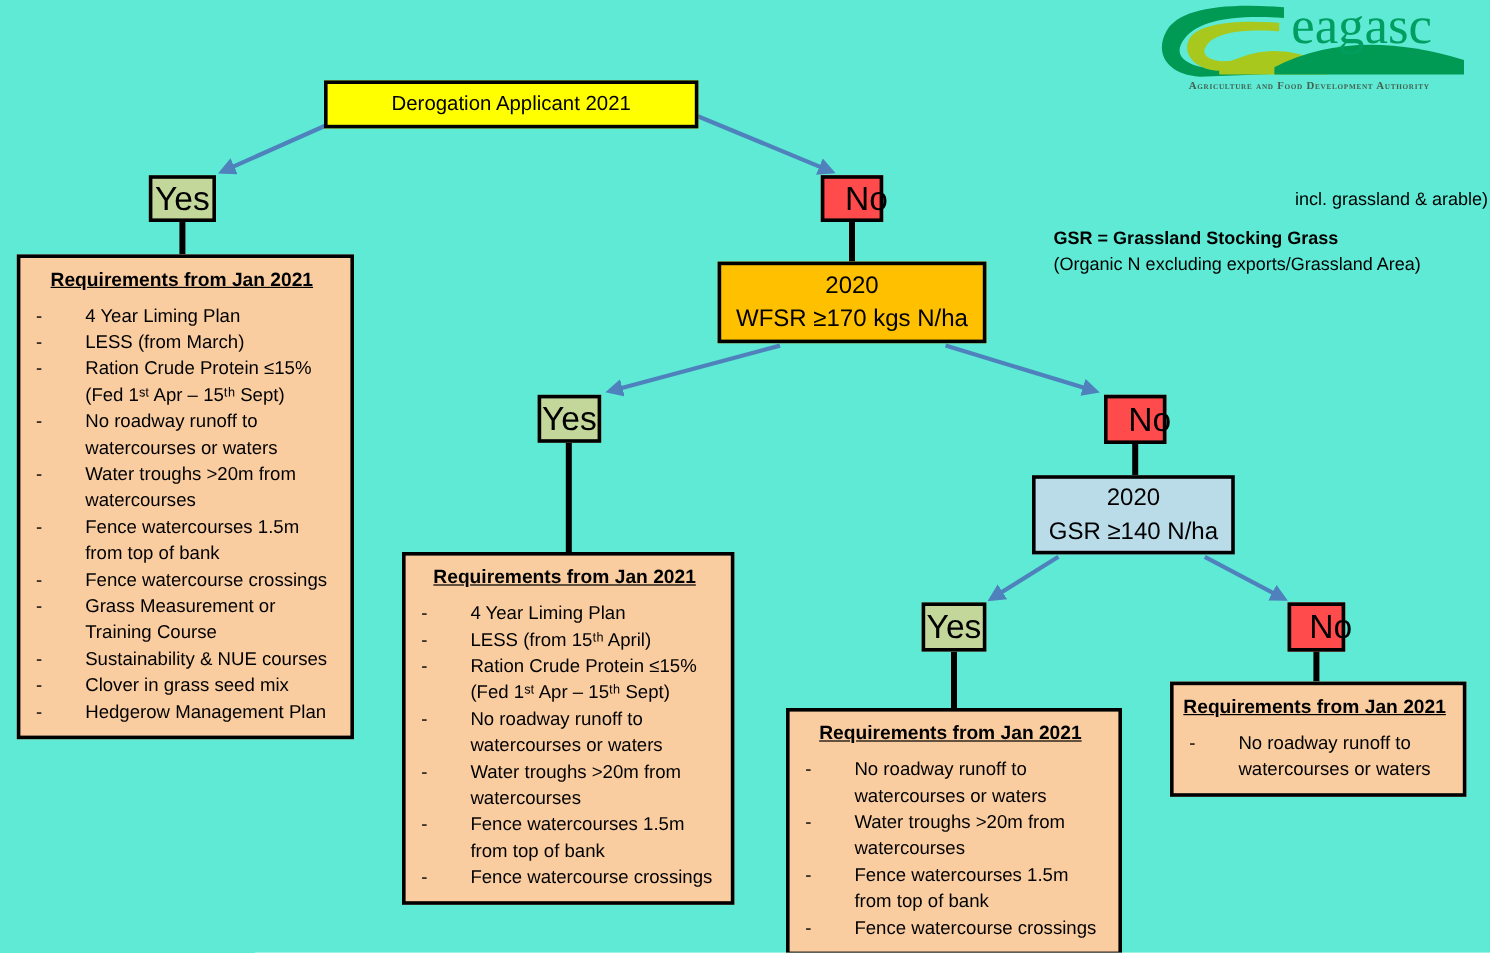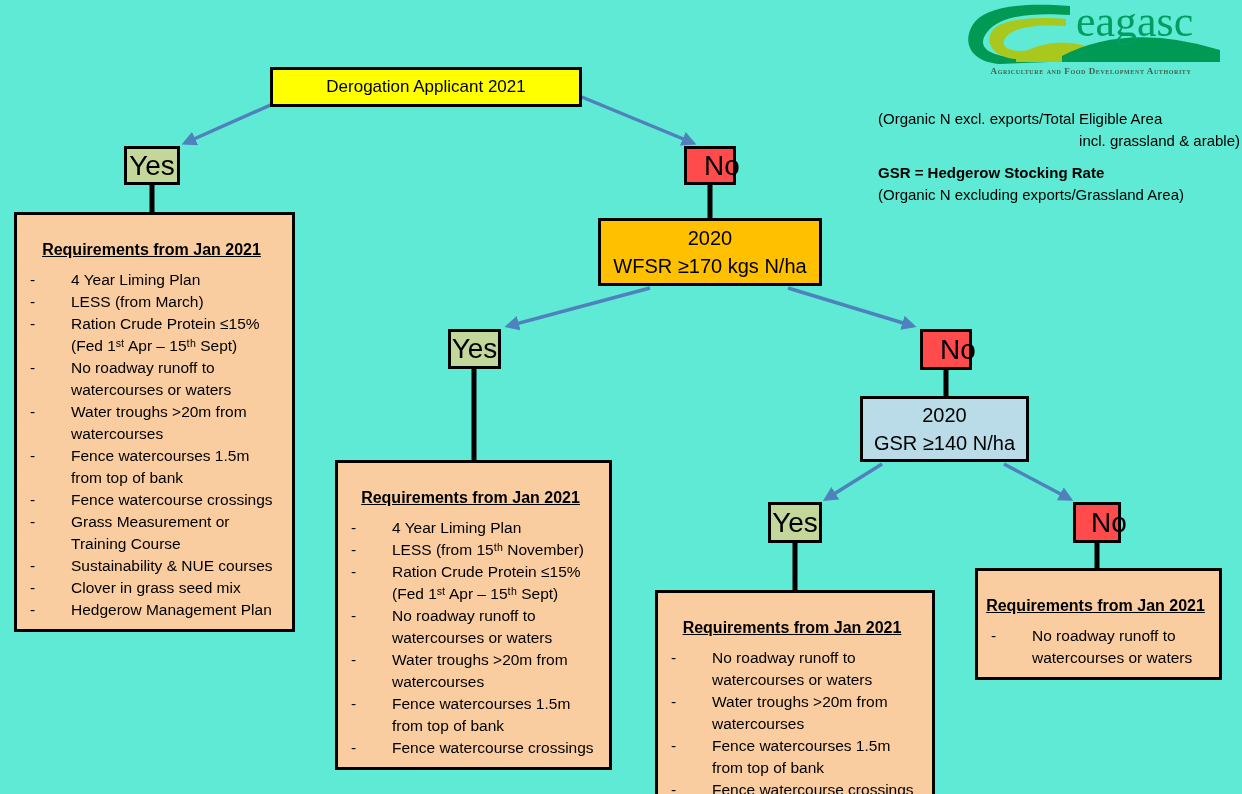--- a/index.html
+++ b/index.html
@@ -42,37 +42,37 @@
     box-sizing: border-box;
     background: var(--peach);
     padding: 8px 6px 8px 0;
   }
   .req-left   { left:14px;  top:212px; width:281px; min-height:396px; }
   .req-mid    { left:335px; top:460px; width:277px; min-height:275px; }
   .req-bottom { left:655px; top:590px; width:280px; min-height:198px; }
   .req-right  { left:975px; top:568px; width:247px; min-height:84px; }
   .req-heading {
     font-weight:bold; text-decoration:underline; text-align:center;
-    font-size:16px; margin:18px 0 10px 0;
+    font-size:16px; margin:2px 0 10px 0;
   }
   ul.req-list { list-style:none; margin:0; padding:0; font-size:15.5px; line-height:22px; }
   ul.req-list li { position:relative; padding-left:54px; white-space:pre-wrap; }
   ul.req-list li .dash { position:absolute; left:13px; top:0; }
 
   .logo { position:absolute; left:958px; top:0px; width:266px; height:82px; }
   .logo svg { display:block; }
   .logo-subtitle {
     font-variant: small-caps;
     font-family:"Liberation Serif","DejaVu Serif",serif;
     font-size:9px; letter-spacing:0.6px; text-align:center;
     color:#43604f; font-weight:bold; margin-top:-2px;
   }
   .legend { position:absolute; left:878px; top:108px; width:362px; font-size:15px; line-height:22px; }
   .legend .b { font-weight:bold; }
-  .legend .r { text-align:right; }
+  .legend .r { text-align:right;margin-top:48px; }
   .legend .gap { height:10px; }
 </style>
 </head>
 <body>
 
 <div class="canvas">
 
   <svg class="connectors" viewBox="0 0 1242 794">
     <defs>
       <marker id="arrowhead" viewBox="0 0 10 10" refX="7.5" refY="5" markerWidth="4.2" markerHeight="4.2" orient="auto-start-reverse">
@@ -100,24 +100,23 @@
       <path d="M14,26 C24,8 58,2 112,6 L112,15 C70,12 42,17 30,31 C20,43 25,52 44,56 L118,53 L118,61 L42,64 C14,62 4,44 14,26 Z" fill="#009A55"></path>
       <path d="M34,31 C42,20 70,16 108,19 L108,26 C78,24 56,27 48,37 C42,45 48,50 60,51 L84,50 L84,57 L56,59 C36,57 26,43 34,31 Z" fill="#A9C81E"></path>
       <path d="M58,56 Q102,30 148,54 L148,62 L58,62 Z" fill="#A9C81E"></path>
       <path d="M104,56 Q170,22 262,50 L262,62 L104,62 Z" fill="#009A55"></path>
       <text x="118" y="36" font-family="Liberation Serif, DejaVu Serif, serif" font-size="44" fill="#009E60">eagasc</text>
     </svg>
     <div class="logo-subtitle">Agriculture and Food Development Authority</div>
   </div>
 
   <div class="legend">
-    <div>(Organic N excl. exports/Total Eligible Area</div>
     <div class="r">incl. grassland &amp; arable)</div>
     <div class="gap"></div>
-    <div class="b">GSR = Hedgerow Stocking Rate</div>
+    <div class="b">GSR = Grassland Stocking Grass</div>
     <div>(Organic N excluding exports/Grassland Area)</div>
   </div>
 
   <div class="node title-box">
     <span>Derogation Applicant 2021</span>
   </div>
 
   <div class="node yesno yes yes1">Yes</div>
   <div class="node yesno no no1">No</div>
 
@@ -156,21 +155,21 @@
         <li><span class="dash">-</span><span>Sustainability &amp; NUE courses</span></li>
         <li><span class="dash">-</span><span>Clover in grass seed mix</span></li>
         <li><span class="dash">-</span><span>Hedgerow Management Plan</span></li>
       </ul>
   </div>
 
   <div class="req-box req-mid">
     <div class="req-heading">Requirements from Jan 2021</div>
     <ul class="req-list">
         <li><span class="dash">-</span><span>4 Year Liming Plan</span></li>
-        <li><span class="dash">-</span><span>LESS (from 15ᵗʰ November)</span></li>
+        <li><span class="dash">-</span><span>LESS (from 15ᵗʰ April)</span></li>
         <li><span class="dash">-</span><span>Ration Crude Protein ≤15%
 (Fed 1ˢᵗ Apr – 15ᵗʰ Sept)</span></li>
         <li><span class="dash">-</span><span>No roadway runoff to
 watercourses or waters</span></li>
         <li><span class="dash">-</span><span>Water troughs &gt;20m from
 watercourses</span></li>
         <li><span class="dash">-</span><span>Fence watercourses 1.5m
 from top of bank</span></li>
         <li><span class="dash">-</span><span>Fence watercourse crossings</span></li>
       </ul>

